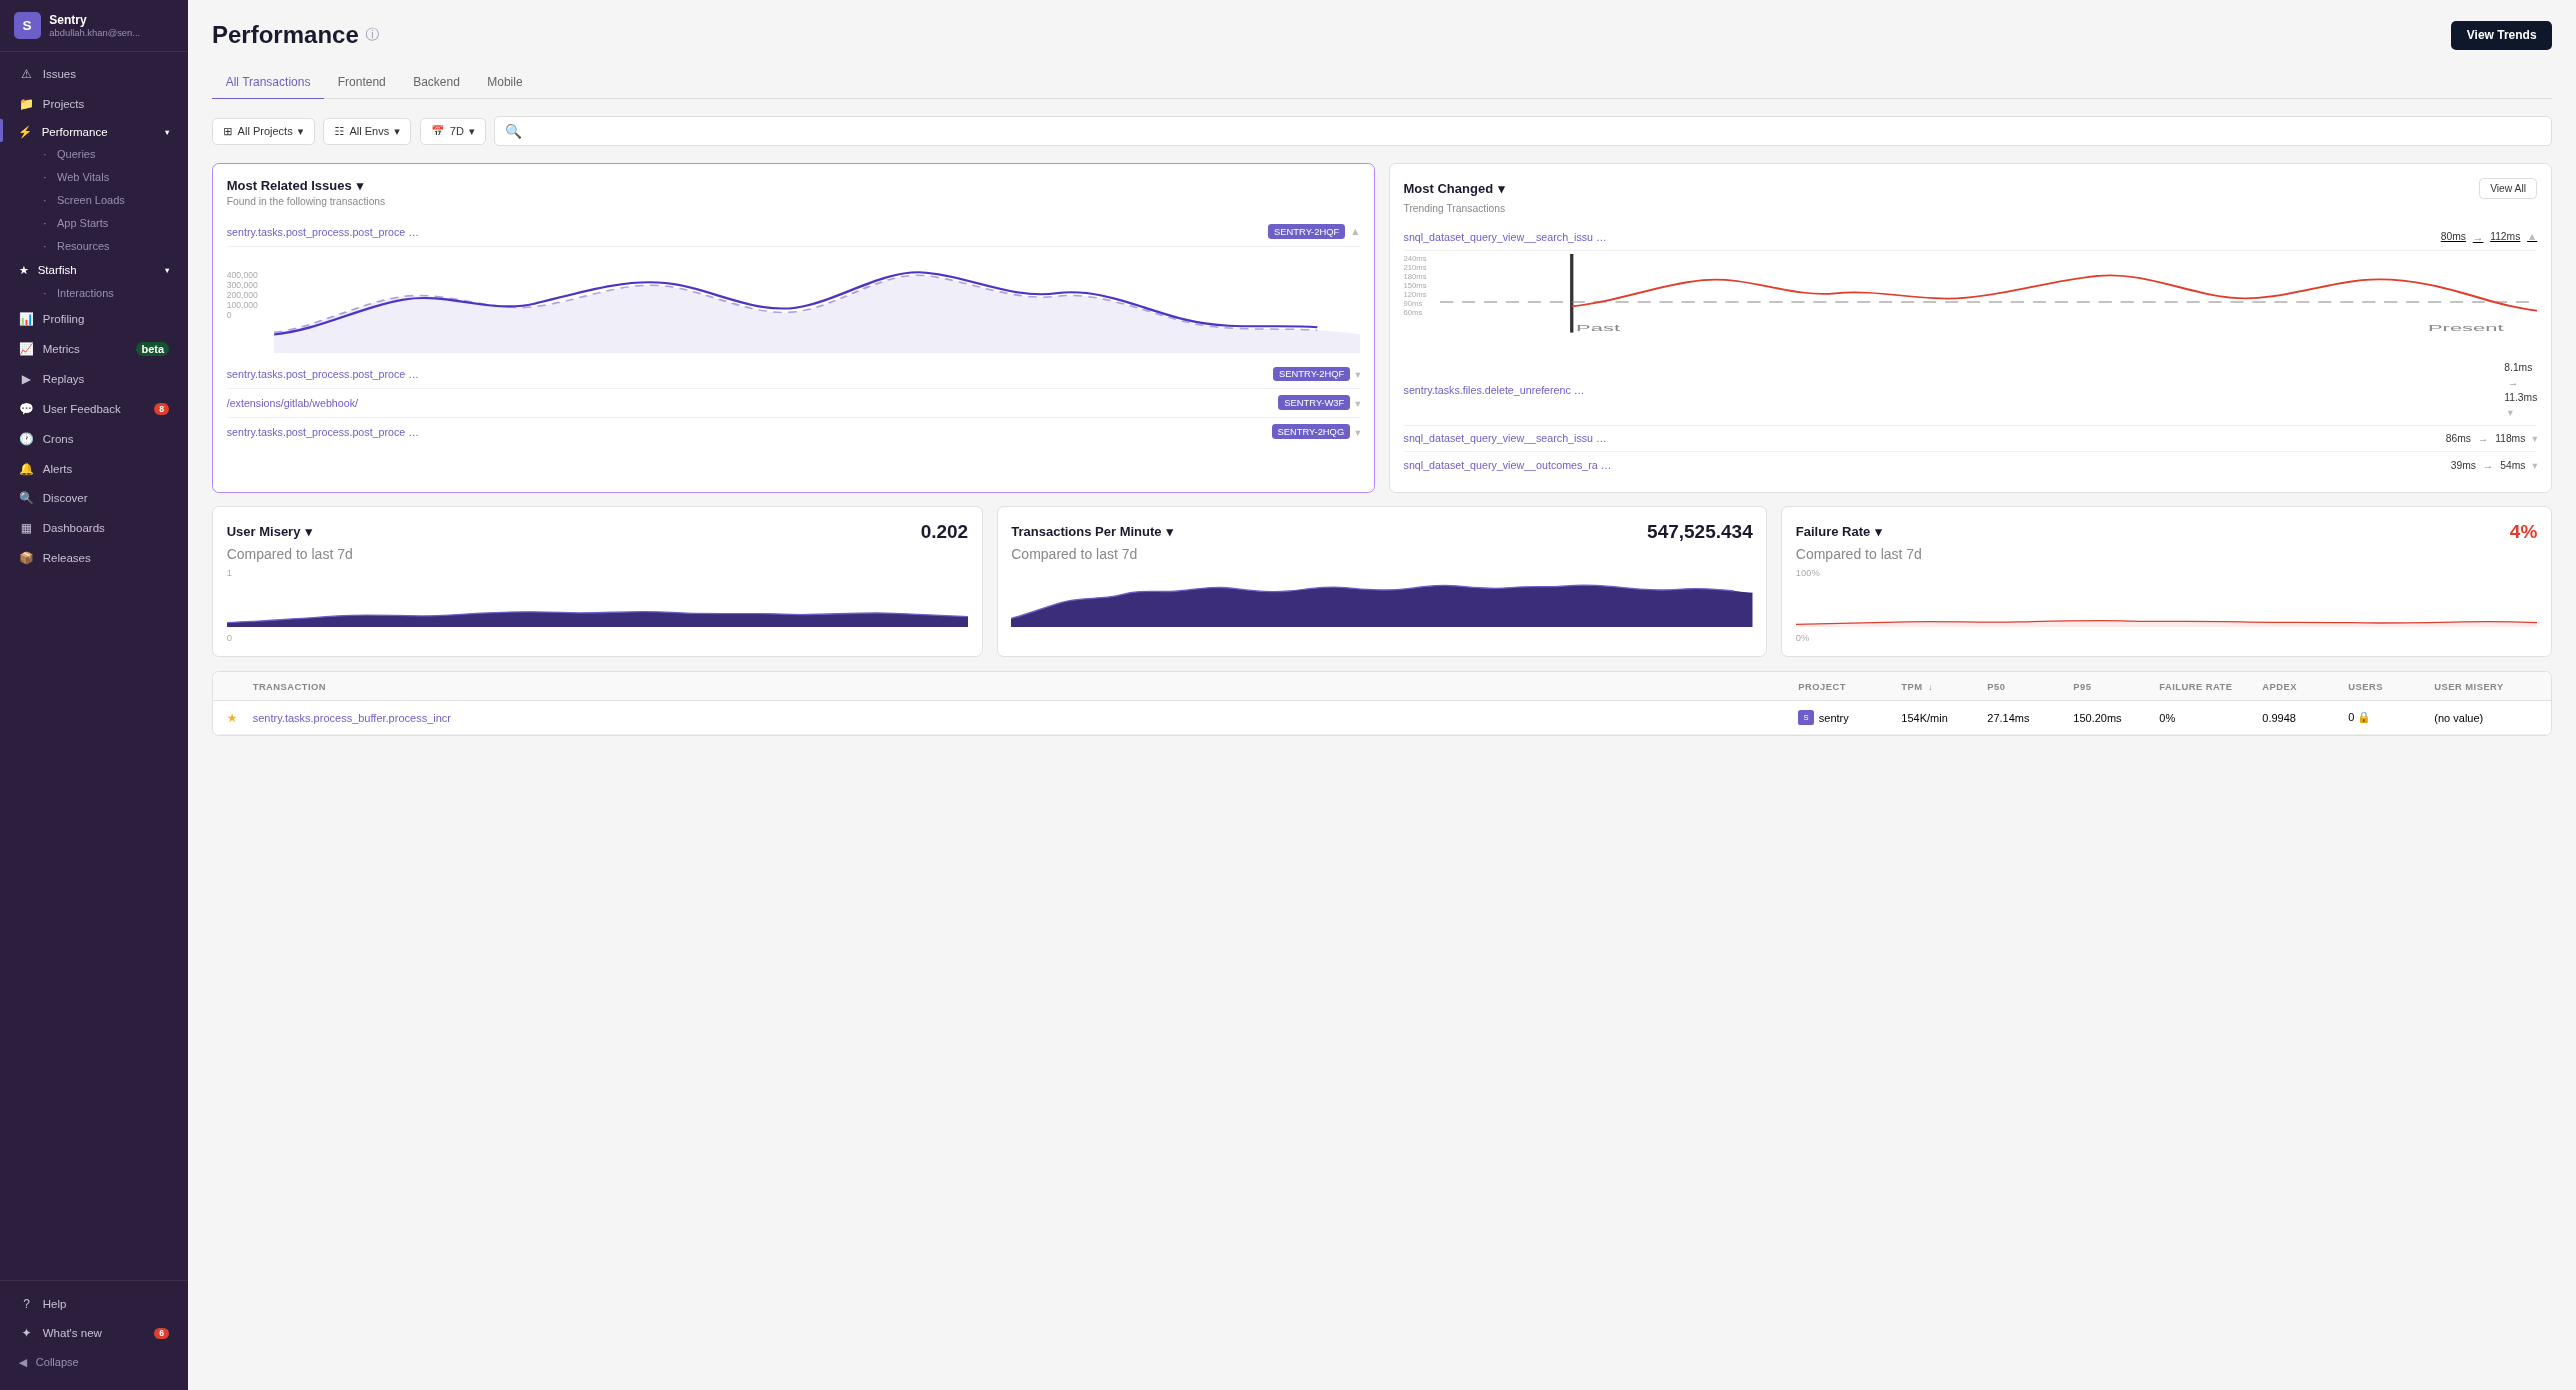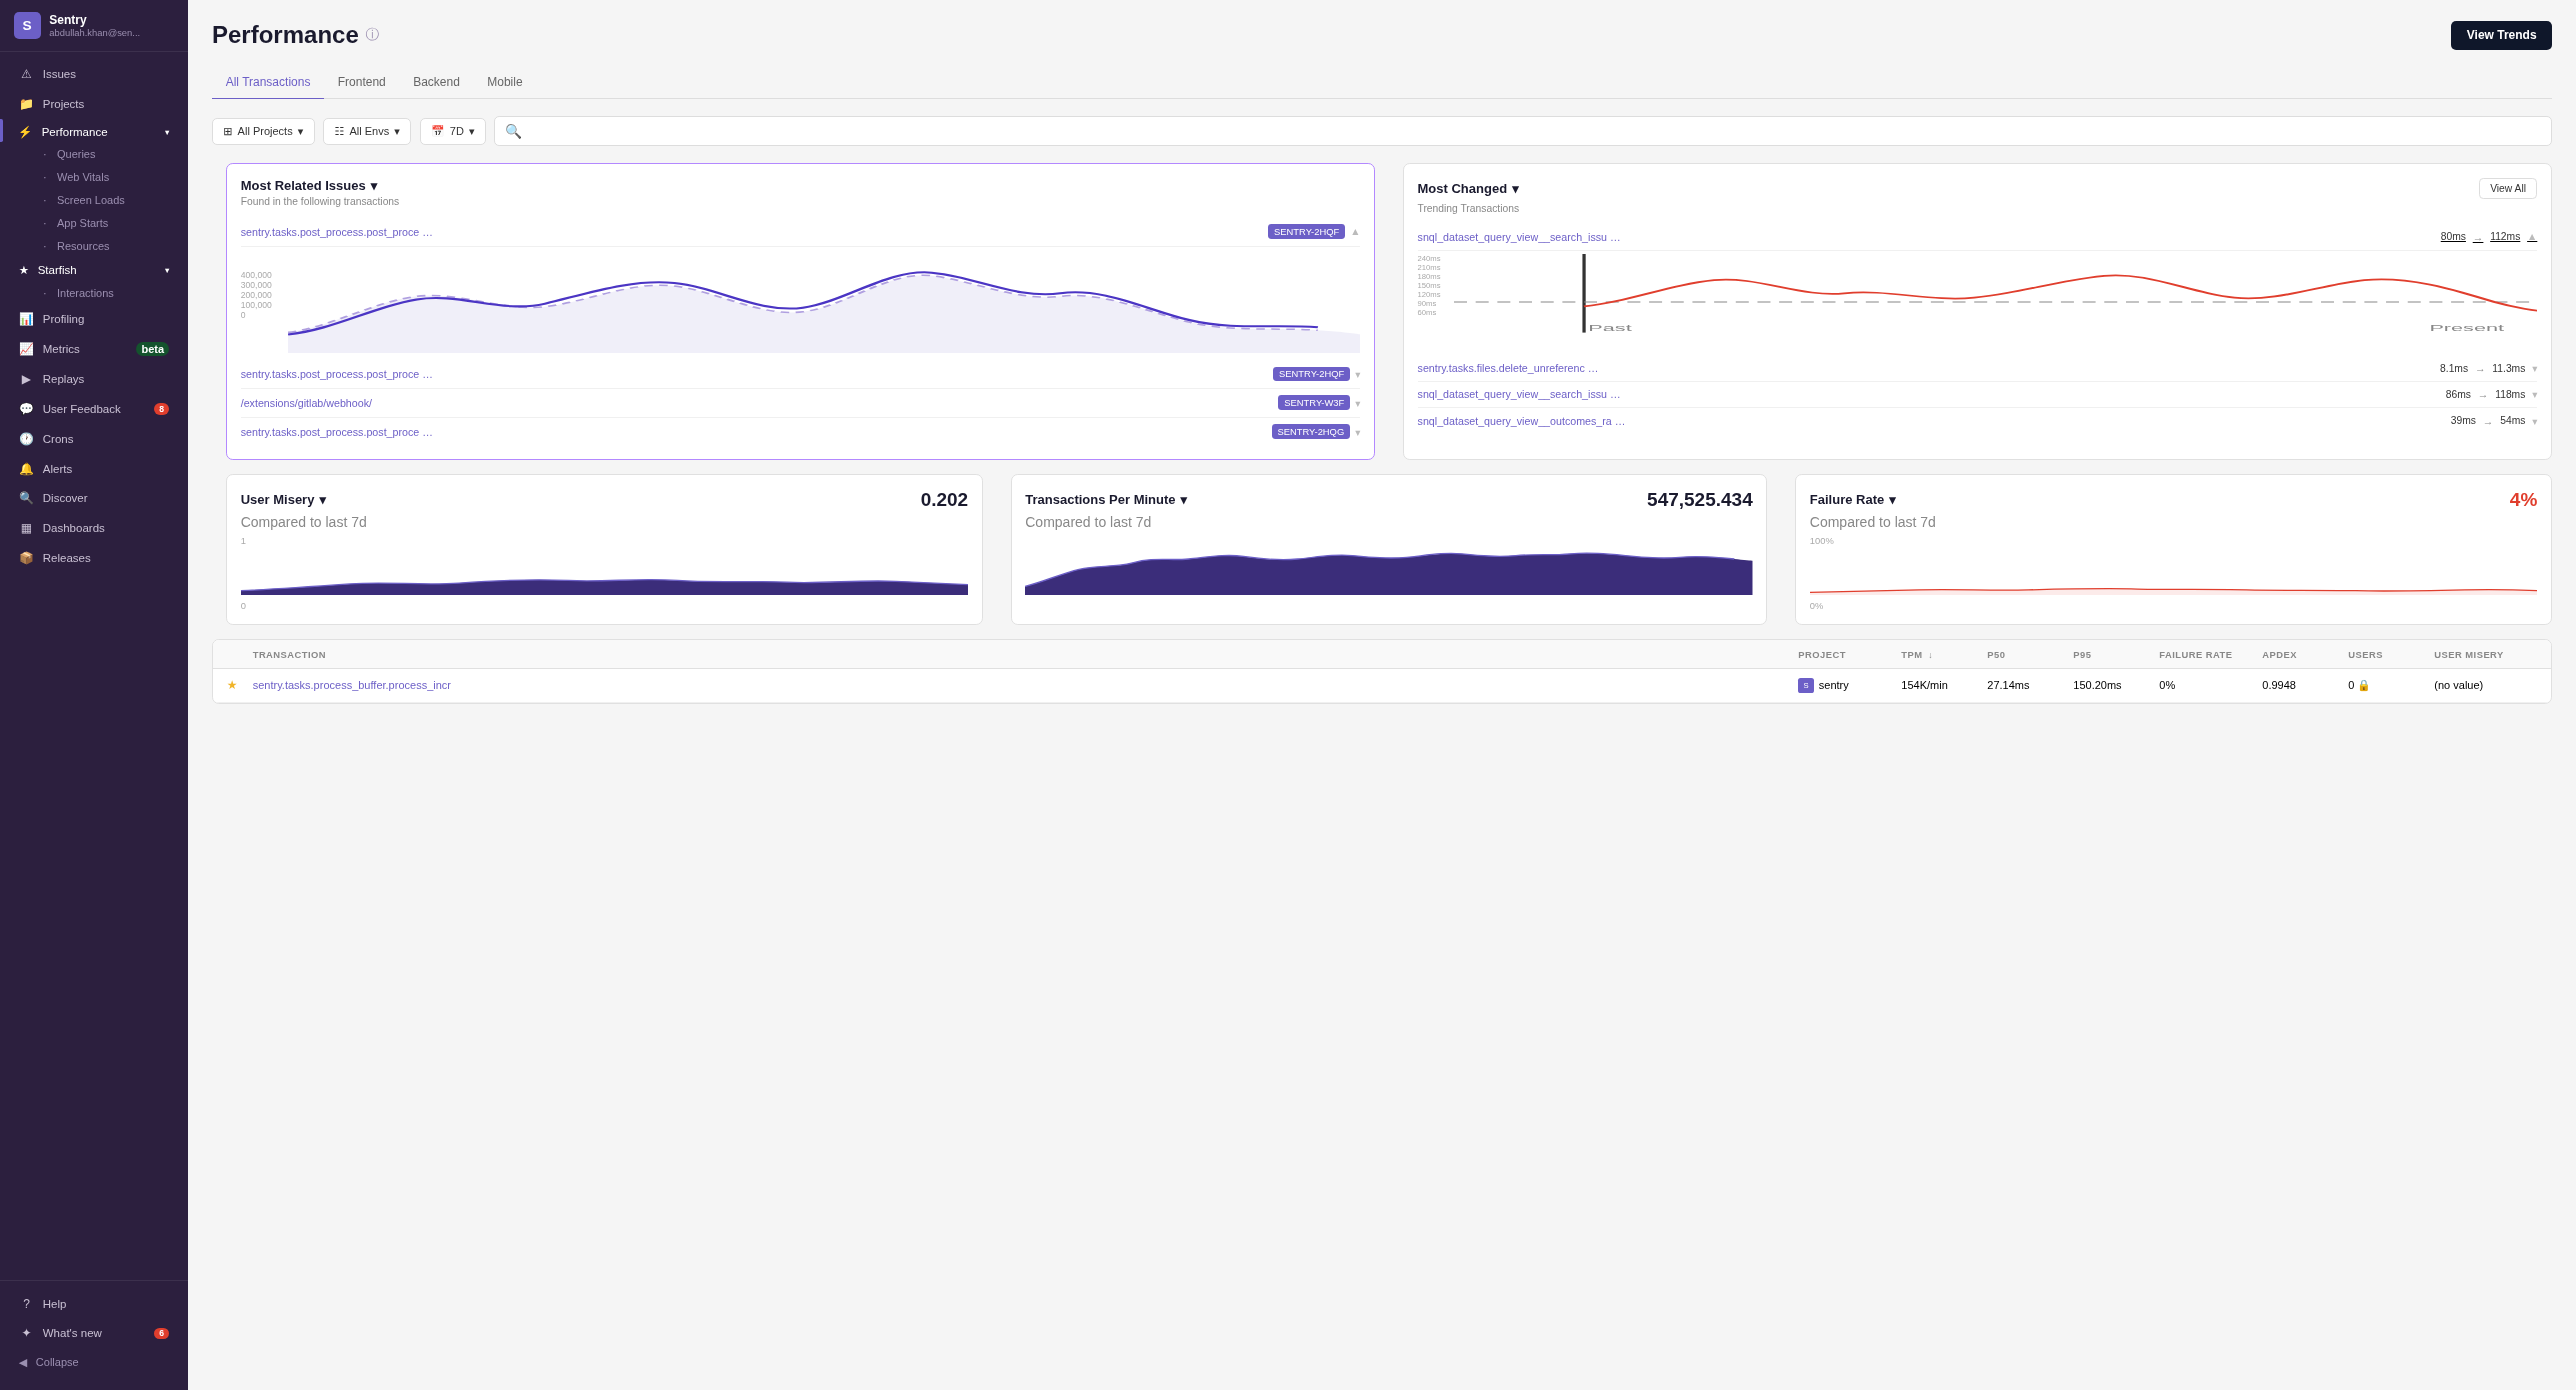--- a/index.html
+++ b/index.html
@@ -126,21 +126,21 @@
     }
     .search-box input {
       border: none; outline: none; flex: 1; font-size: 11px; color: #333;
       background: transparent;
     }
 
     
     .cards-grid { display: grid; grid-template-columns: 1fr 1fr; gap: 13.7px; margin-bottom: 13.7px; }
     .card {
       background: white; border-radius: 6.8px; border: 0.9px solid #e0e0e0;
-      padding: 13.7px; overflow: hidden; margin-left: 14px;
+      padding: 13.7px; overflow: hidden;
     }
     .card.highlighted { border: 1.7px solid #b388ff; border-radius: 6.8px; }
     .card-header { display: flex; align-items: center; justify-content: space-between; margin-bottom: 3.4px; }
     .card-title { font-size: 13px; font-weight: 600; color: #1a1a2e; display: flex; align-items: center; gap: 5.1px; }
     .card-subtitle { font-size: 10.3px; color: #888; margin-bottom: 10.3px; }
     .view-all-btn {
       background: white; border: 0.9px solid #ddd; border-radius: 4.3px;
       padding: 4.3px 10.3px; font-size: 10.3px; cursor: pointer; color: #333;
     }
 
@@ -449,21 +449,21 @@
 
             <path d="M60,60 C80,55 100,35 120,30 C140,25 160,50 180,45 C200,40 220,55 240,50 C260,45 280,30 300,25 C320,20 340,45 360,50 C380,55 400,35 420,30 C440,25 460,40 480,55 C490,62 500,65 500,65" fill="none" stroke="#e03e2d" stroke-width="2"></path>
 
             <text x="62" y="88" font-size="10" fill="#888">Past</text>
             <text x="450" y="88" font-size="10" fill="#888">Present</text>
           </svg>
         </div>
 
         <div class="changed-row">
           <a class="transaction-link">sentry.tasks.files.delete_unreferenc …</a>
-          <div style="display:flex;align-items:flex-end;gap:3.4px;">
+          <div style="display:flex;align-items:flex-start;gap:3.4px;flex-direction:column;">
             <span class="time-change">8.1ms</span>
             <span class="arrow-right">→</span>
             <span class="time-change">11.3ms</span>
             <span style="color:#bbb;font-size:10.3px;margin-left:3.4px;">▾</span>
           </div>
         </div>
         <div class="changed-row">
           <a class="transaction-link">snql_dataset_query_view__search_issu …</a>
           <div style="display:flex;align-items:center;gap:3.4px;">
             <span class="time-change">86ms</span>

